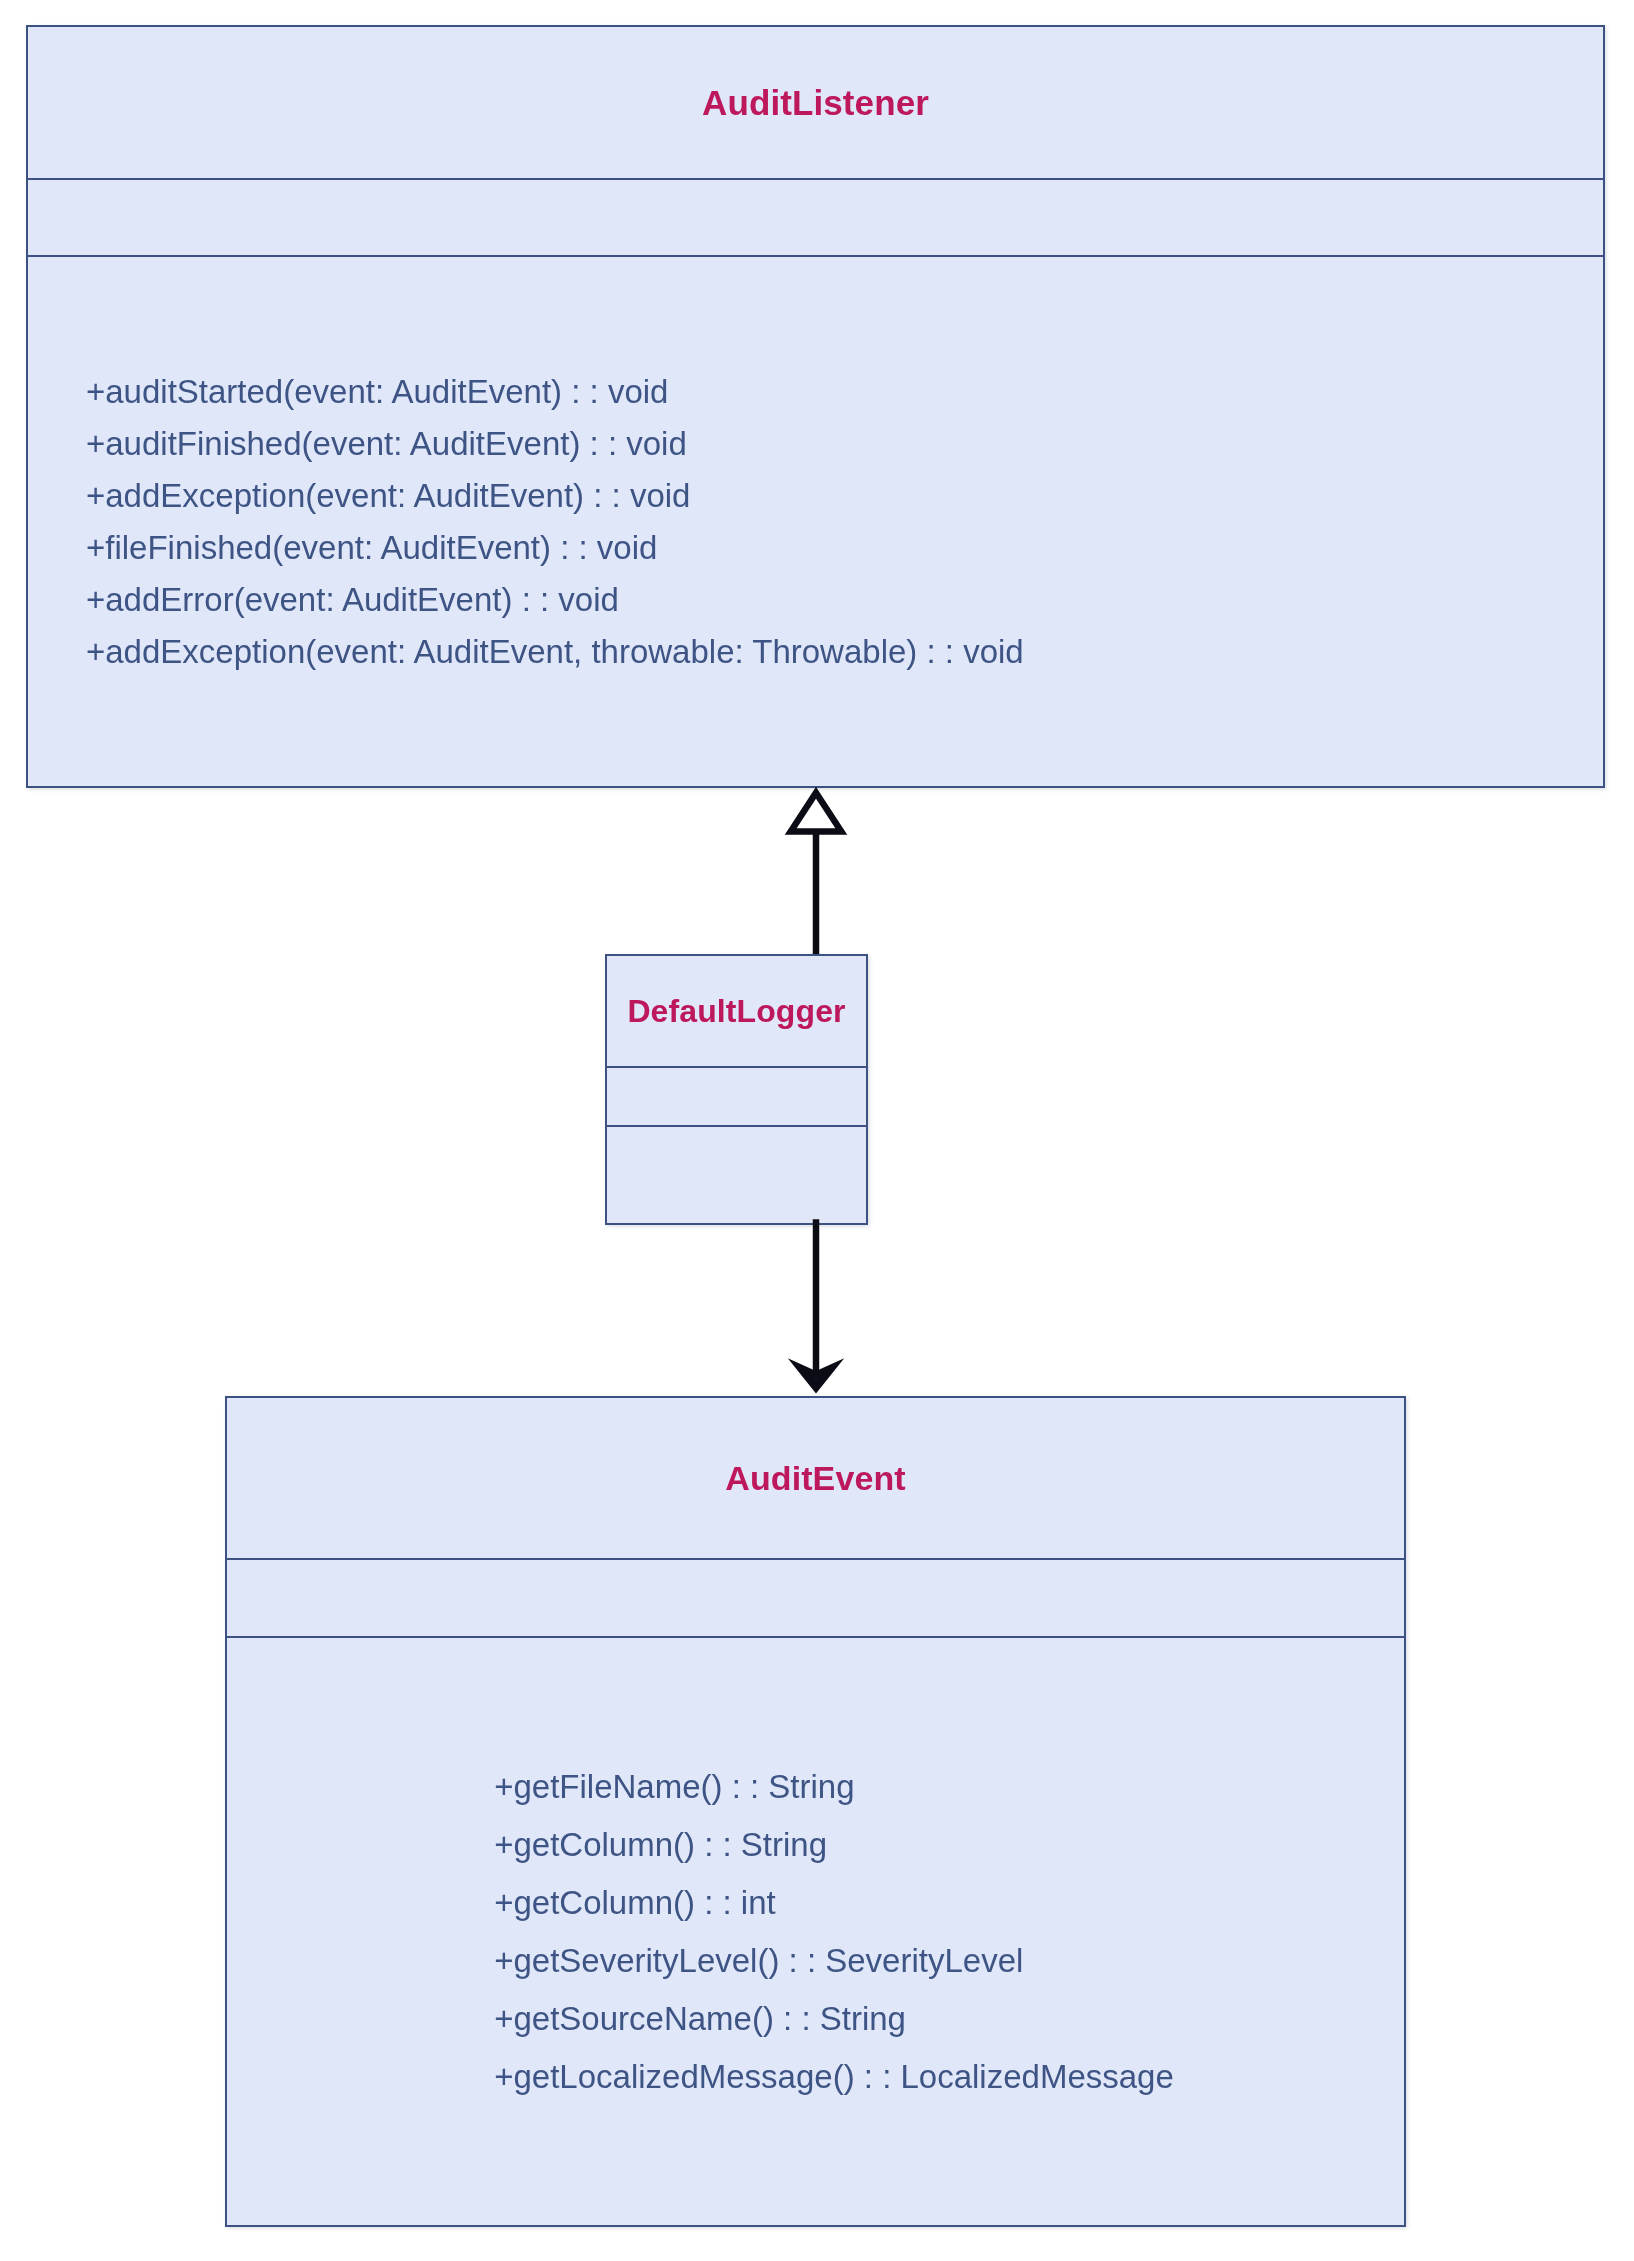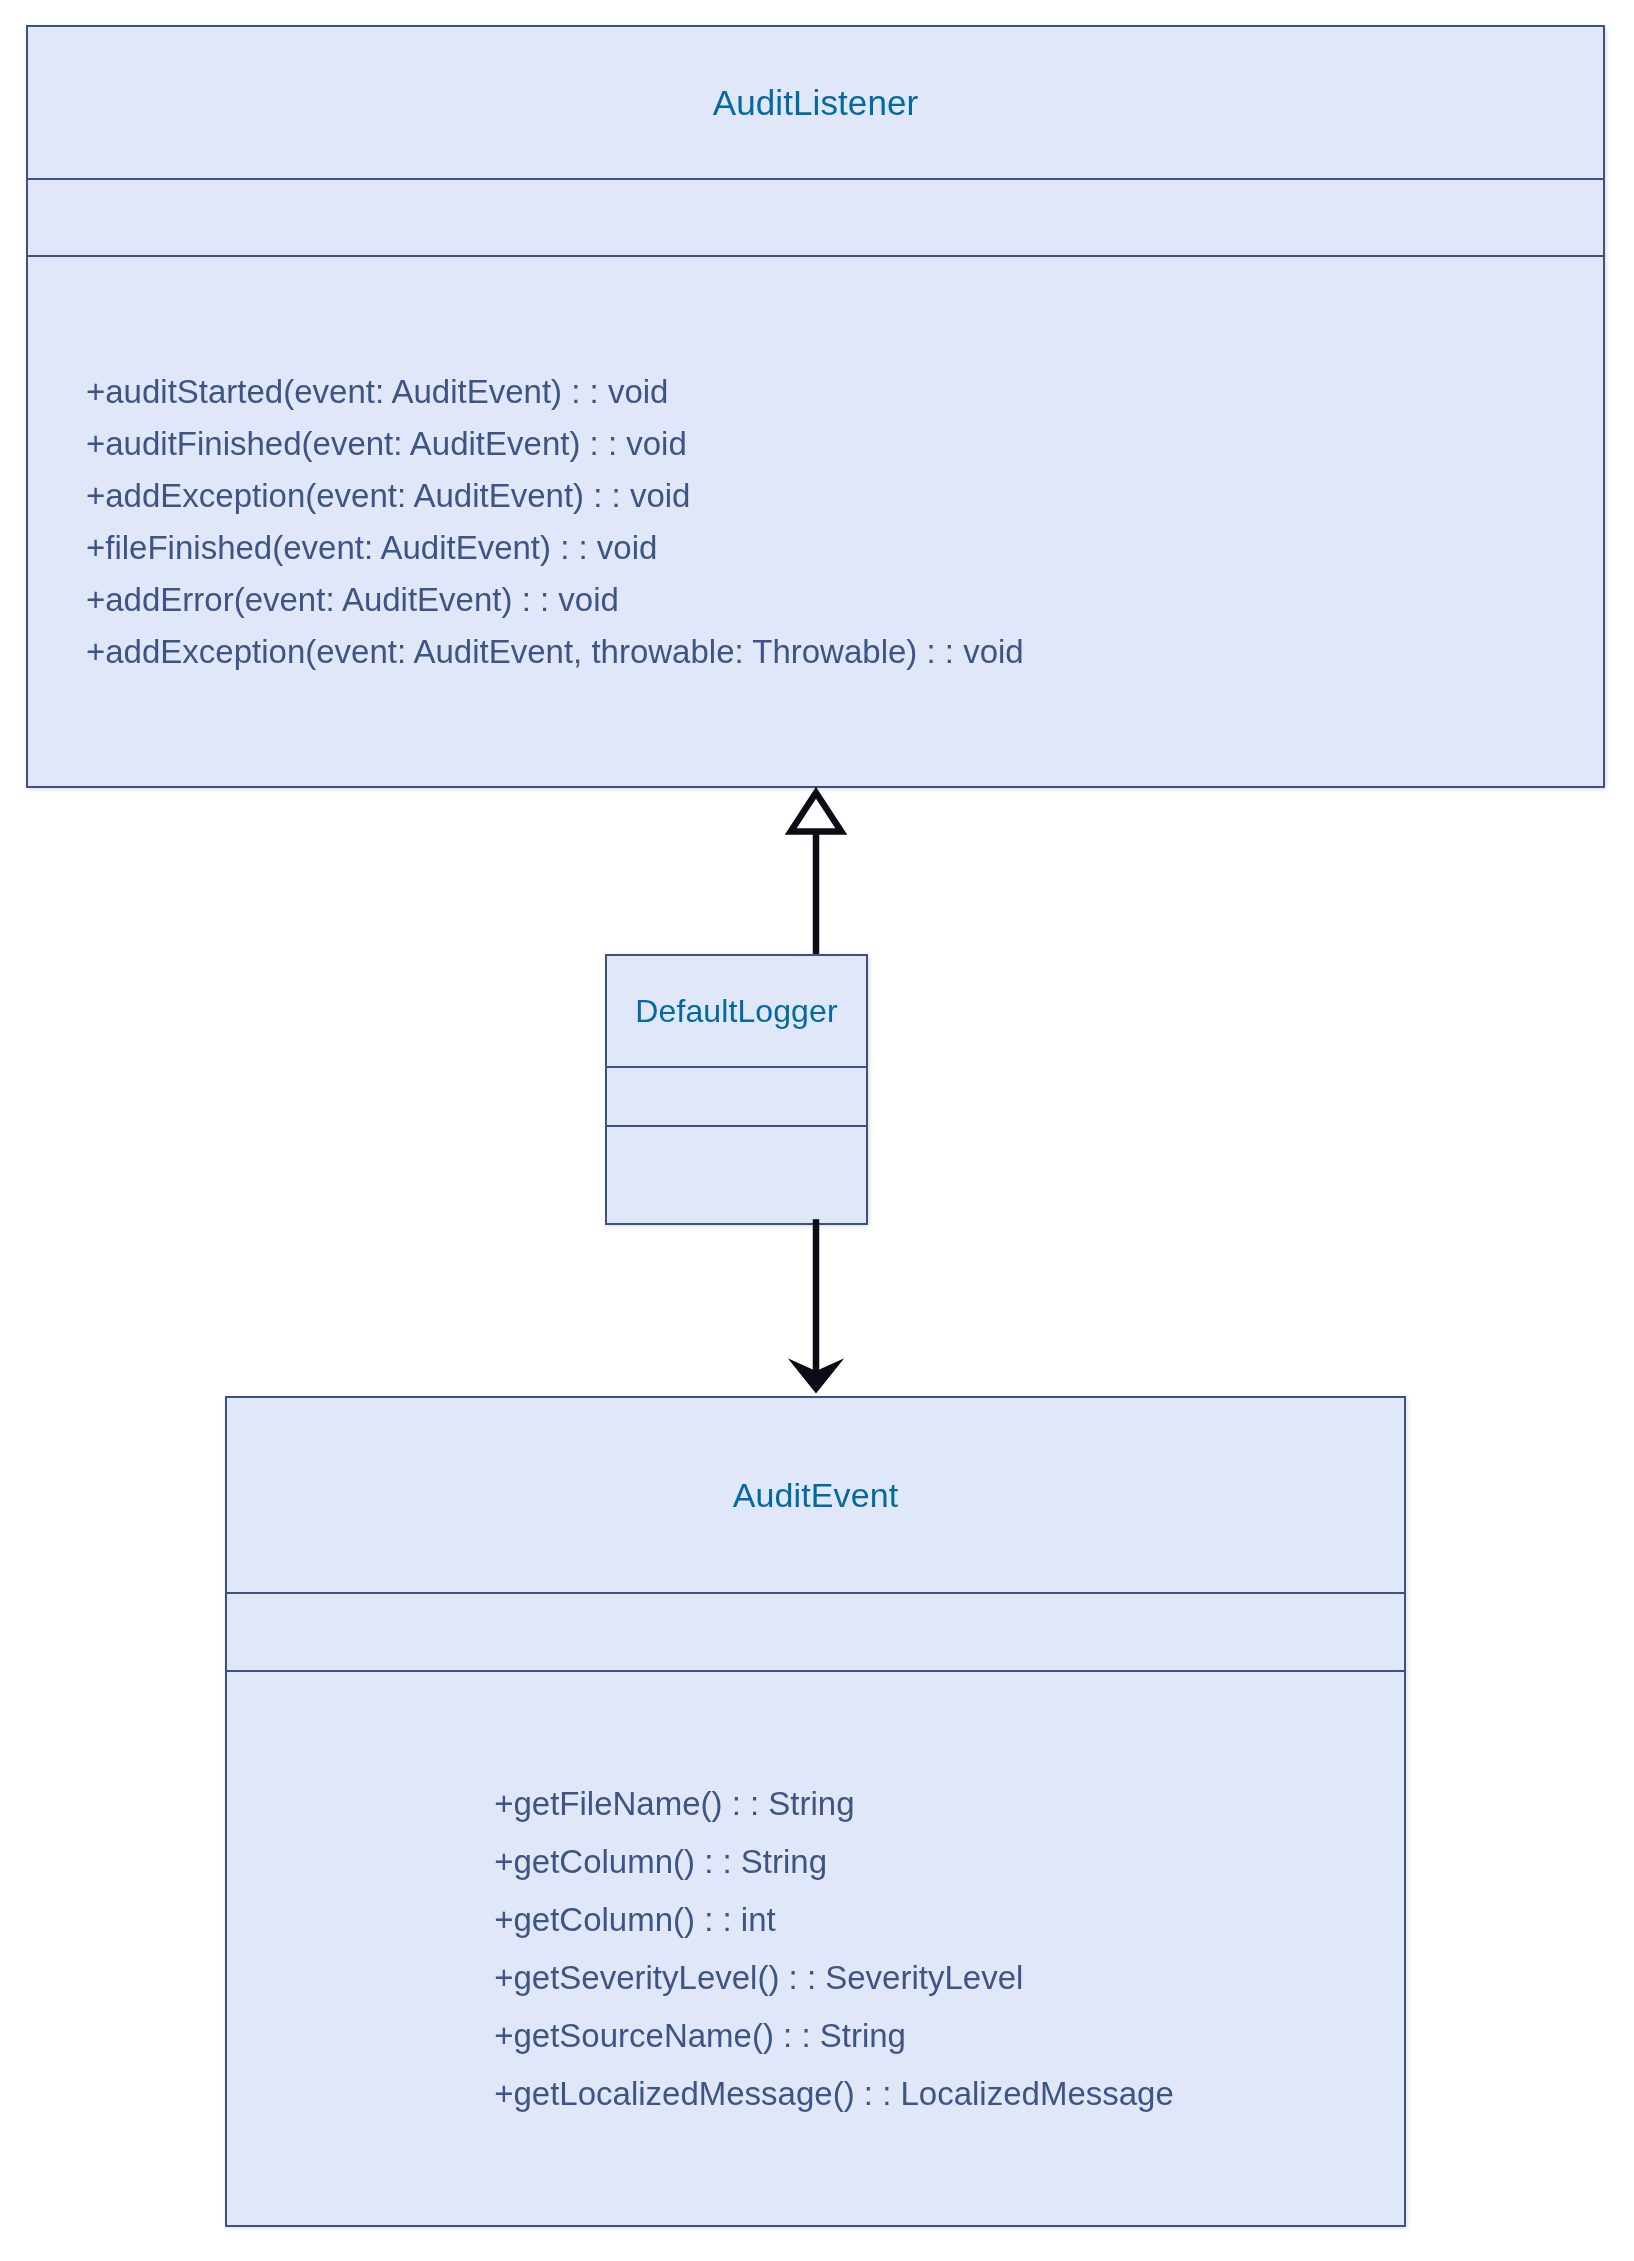--- a/index.html
+++ b/index.html
@@ -43,22 +43,22 @@
     border-top: 2.9px solid #3d5282;
   }
 
   
   .c-title {
     display: flex;
     align-items: center;
     justify-content: center;
   }
   .class-name {
-    font-weight: normal;
-    color: #0369a1;
+    font-weight: bold;
+    color: #be185d;
     letter-spacing: 0.1px;
     white-space: nowrap;
   }
 
   
   .c-members {
     display: flex;
     flex-direction: column;
     justify-content: center;
   }
@@ -95,21 +95,21 @@
   #box-default-logger .c-attrs   { height: 59px; }
   #box-default-logger .c-members { flex: 1 1 auto; }
   #box-default-logger .class-name { font-size: 32px; }
 
   #box-audit-event {
     left: 225px;
     top: 1396px;
     width: 1181px;
     height: 831px;
   }
-  #box-audit-event .c-title   { height: 194px; }
+  #box-audit-event .c-title   { height: 160px; }
   #box-audit-event .c-attrs   { height: 78px; }
   #box-audit-event .c-members { flex: 1 1 auto; padding-left: 37px; align-items: center; }
   #box-audit-event .class-name { font-size: 34px; }
   #box-audit-event .member     { font-size: 33px; line-height: 58px; }
 
   
   .connector {
     position: absolute;
     overflow: visible;
   }

